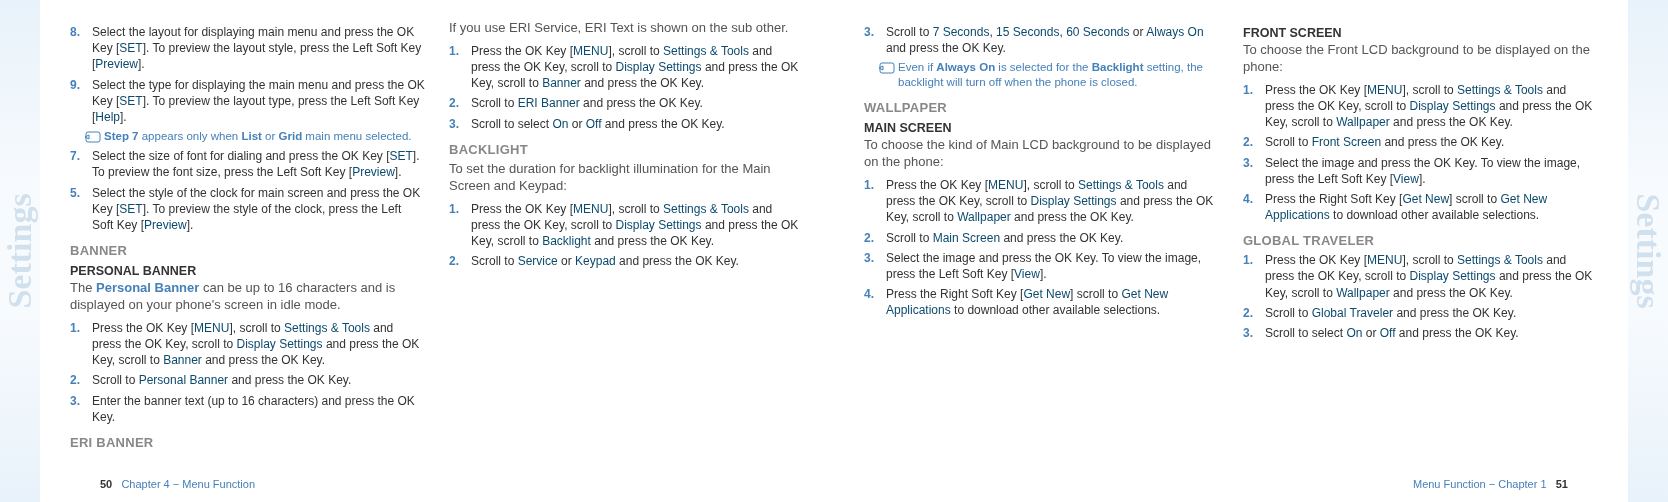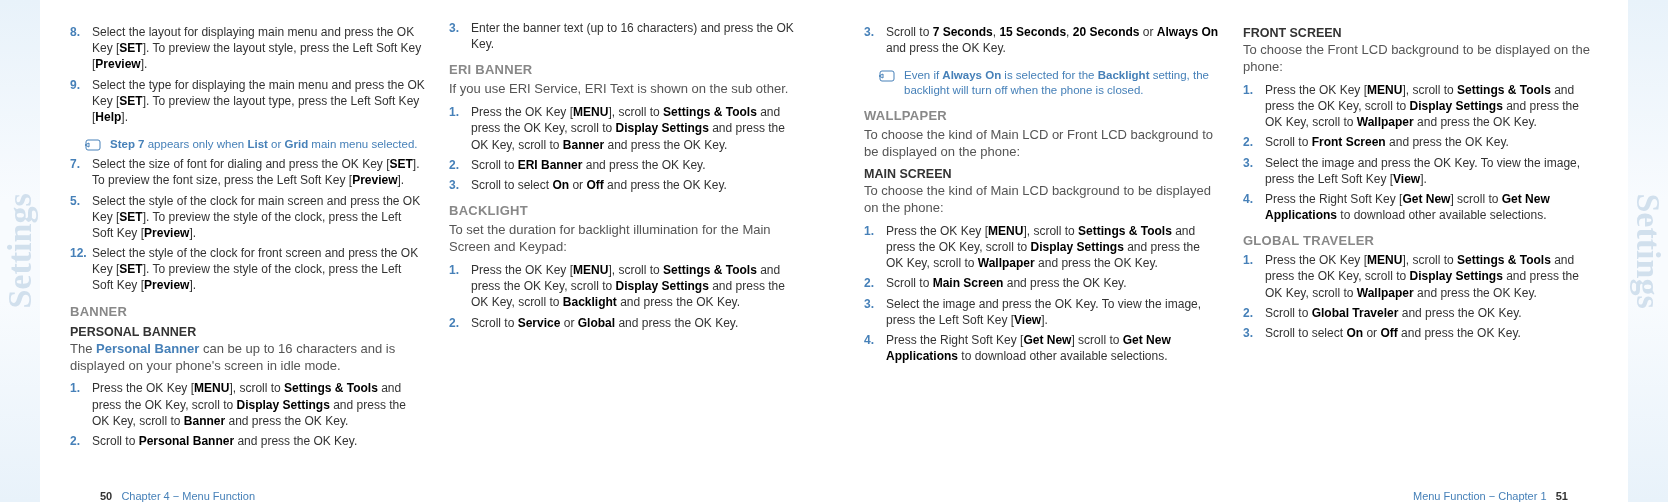--- a/index.html
+++ b/index.html
@@ -6,32 +6,32 @@
   .spread{display:flex;width:1668px;height:502px;position:relative}
   .edge{width:40px;display:flex;align-items:center;justify-content:center;background:linear-gradient(180deg,#e8f2fa,#f8fbfe 40%,#f8fbfe 60%,#e8f2fa)}
   .edge .vt{font-family:'Segoe Script','Brush Script MT',cursive;font-size:34px;color:#99b8d6;opacity:.4;font-weight:600;text-shadow:0 0 1px #fff}
   .edge-l .vt{transform:rotate(-90deg);white-space:nowrap}
   .edge-r .vt{transform:rotate(90deg);white-space:nowrap}
   .page{flex:1;padding:20px 30px 10px 30px;position:relative;display:flex;flex-direction:column}
   .cols{column-count:2;column-gap:24px;column-fill:auto;height:430px}
   .li{display:flex;margin:4px 0;line-height:1.35;break-inside:avoid}
   .li .nm{min-width:22px;color:#4680b8;font-weight:600}
   .li .tx{flex:1}
-  .note{display:flex;align-items:flex-start;gap:6px;margin:12px 0 4px 14px;color:#4680b8}
+  .note{display:flex;align-items:flex-start;margin:4px 0 4px 14px;color:#4680b8}
   .note svg{flex-shrink:0;margin-top:1px}
   .note-text{color:#4680b8;font-size:11.5px;line-height:1.3}
   .h1{color:#888;font-weight:700;letter-spacing:.02em;margin:10px 0 4px;font-size:13px}
   .h2{color:#333;font-weight:700;margin:6px 0 2px;font-size:12.5px}
   .sub{color:#555;font-size:13px;line-height:1.3;margin-bottom:6px}
-  .ft{position:absolute;bottom:0;font-size:11px;color:#4680b8}
+  .ft{position:absolute;bottom:12px;font-size:11px;color:#4680b8}
   .ft .pg{color:#333;font-weight:700}
   .ft-l{left:60px}
   .ft-r{right:60px}
   .blue{color:#4680b8;font-weight:700}
-  b.lk{color:#000000;font-weight:700}
+  b.lk{color:#0c4a6e;font-weight:400}
   .brk{break-before:column}
 </style>
 </head>
 <body>
 
 <div class="spread">
   <div class="edge edge-l">
       <div class="vt">Settings</div>
     </div>
   <div class="page">
@@ -50,24 +50,20 @@
           </svg>
           <span class="note-text"><span class="blue">Step 7</span> appears only when <span class="blue">List</span> or <span class="blue">Grid</span> main menu selected.</span>
         </div>
         <div class="li">
           <span class="nm">7.</span>
           <span class="tx">Select the size of font for dialing and press the OK Key [<b class="lk">SET</b>]. To preview the font size, press the Left Soft Key [<b class="lk">Preview</b>].</span>
         </div>
         <div class="li">
           <span class="nm">5.</span>
           <span class="tx">Select the style of the clock for main screen and press the OK Key [<b class="lk">SET</b>]. To preview the style of the clock, press the Left Soft Key [<b class="lk">Preview</b>].</span>
-        </div>
-        <div class="li">
-          <span class="nm">12.</span>
-          <span class="tx">Select the style of the clock for front screen and press the OK Key [<b class="lk">SET</b>]. To preview the style of the clock, press the Left Soft Key [<b class="lk">Preview</b>].</span>
         </div>
         <div class="h1">BANNER</div>
         <div class="h2">PERSONAL BANNER</div>
         <div class="sub">The <span class="blue">Personal Banner</span> can be up to 16 characters and is displayed on your phone's screen in idle mode.</div>
         <div class="li">
           <span class="nm">1.</span>
           <span class="tx">Press the OK Key [<b class="lk">MENU</b>], scroll to <b class="lk">Settings &amp; Tools</b> and press the OK Key, scroll to <b class="lk">Display Settings</b> and press the OK Key, scroll to <b class="lk">Banner</b> and press the OK Key.</span>
         </div>
         <div class="li">
           <span class="nm">2.</span>
@@ -92,39 +88,38 @@
           <span class="tx">Scroll to select <b class="lk">On</b> or <b class="lk">Off</b> and press the OK Key.</span>
         </div>
         <div class="h1">BACKLIGHT</div>
         <div class="sub">To set the duration for backlight illumination for the Main Screen and Keypad:</div>
         <div class="li">
           <span class="nm">1.</span>
           <span class="tx">Press the OK Key [<b class="lk">MENU</b>], scroll to <b class="lk">Settings &amp; Tools</b> and press the OK Key, scroll to <b class="lk">Display Settings</b> and press the OK Key, scroll to <b class="lk">Backlight</b> and press the OK Key.</span>
         </div>
         <div class="li">
           <span class="nm">2.</span>
-          <span class="tx">Scroll to <b class="lk">Service</b> or <b class="lk">Global</b> and press the OK Key.</span>
+          <span class="tx">Scroll to <b class="lk">Service</b> or <b class="lk">Keypad</b> and press the OK Key.</span>
         </div>
       </div>
     <div class="ft ft-l"><span class="pg">50</span>&nbsp;&nbsp;&nbsp;<span>Chapter 4 − Menu Function</span></div>
   </div>
   <div class="page">
     <div class="cols" id="col-r">
         <div class="li">
           <span class="nm">3.</span>
-          <span class="tx">Scroll to <b class="lk">7 Seconds</b>, <b class="lk">15 Seconds</b>, <b class="lk">20 Seconds</b> or <b class="lk">Always On</b> and press the OK Key.</span>
+          <span class="tx">Scroll to <b class="lk">7 Seconds</b>, <b class="lk">15 Seconds</b>, <b class="lk">60 Seconds</b> or <b class="lk">Always On</b> and press the OK Key.</span>
         </div>
         <div class="note">
           <svg width="20" height="14" viewBox="0 0 20 14">
             <path d="M2 4 Q2 2 4 2 L14 2 Q16 2 16 4 L16 10 Q16 12 14 12 L4 12 Q2 12 2 10 Z M1 7 L5 5 L5 9 Z" fill="none" stroke="#4680b8" stroke-width="1"></path>
           </svg>
           <span class="note-text">Even if <span class="blue">Always On</span> is selected for the <span class="blue">Backlight</span> setting, the backlight will turn off when the phone is closed.</span>
         </div>
         <div class="h1">WALLPAPER</div>
-        <div class="sub">To choose the kind of Main LCD or Front LCD background to be displayed on the phone:</div>
         <div class="h2">MAIN SCREEN</div>
         <div class="sub">To choose the kind of Main LCD background to be displayed on the phone:</div>
         <div class="li">
           <span class="nm">1.</span>
           <span class="tx">Press the OK Key [<b class="lk">MENU</b>], scroll to <b class="lk">Settings &amp; Tools</b> and press the OK Key, scroll to <b class="lk">Display Settings</b> and press the OK Key, scroll to <b class="lk">Wallpaper</b> and press the OK Key.</span>
         </div>
         <div class="li">
           <span class="nm">2.</span>
           <span class="tx">Scroll to <b class="lk">Main Screen</b> and press the OK Key.</span>
         </div>

